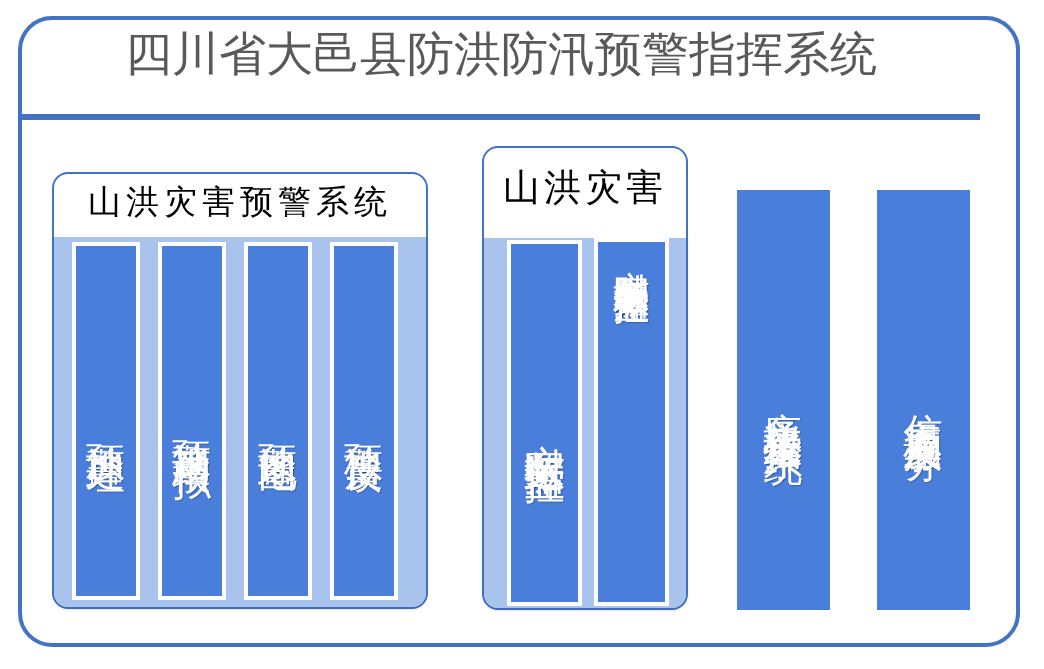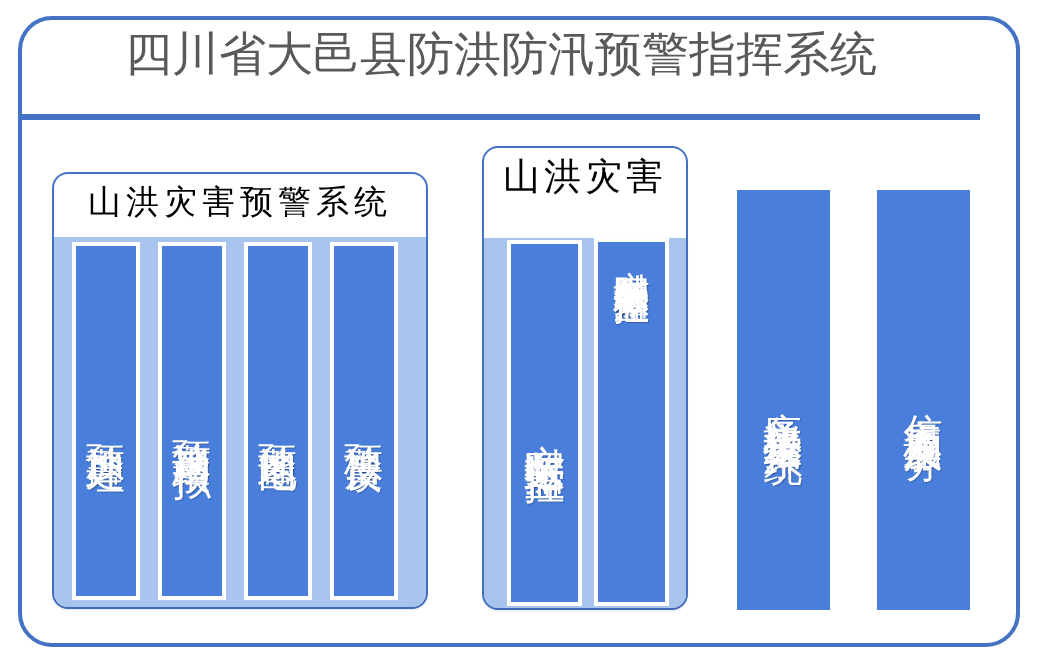--- a/index.html
+++ b/index.html
@@ -160,21 +160,21 @@
     </div>
 
     <div class="tile" style="left:276px; top:68px; width:68px; height:358px; font-size:39px;">
       <span class="vtext">预警反馈</span>
     </div>
   </div>
 
   <div class="panel" style="left:482px; top:146px; width:206px; height:464px;">
     <div class="panel-body" style="top:90px;"></div>
 
-    <div class="panel-title" style="top:6px; font-size:37px; line-height:46px; letter-spacing:4px; white-space:nowrap;">山洪灾害</div>
+    <div class="panel-title" style="top:17px; font-size:37px; line-height:46px; letter-spacing:4px; white-space:nowrap;">山洪灾害</div>
 
     <div class="tile" style="left:23px; top:92px; width:75px; height:366px; font-size:41px;">
       <span class="vtext">实时数据监控</span>
     </div>
 
     <div class="tile align-top" style="left:110px; top:90px; width:75px; height:368px; font-size:36px;">
       <span class="vtext" style="letter-spacing:2px;">实时动态影像数据监控</span>
     </div>
   </div>
 

